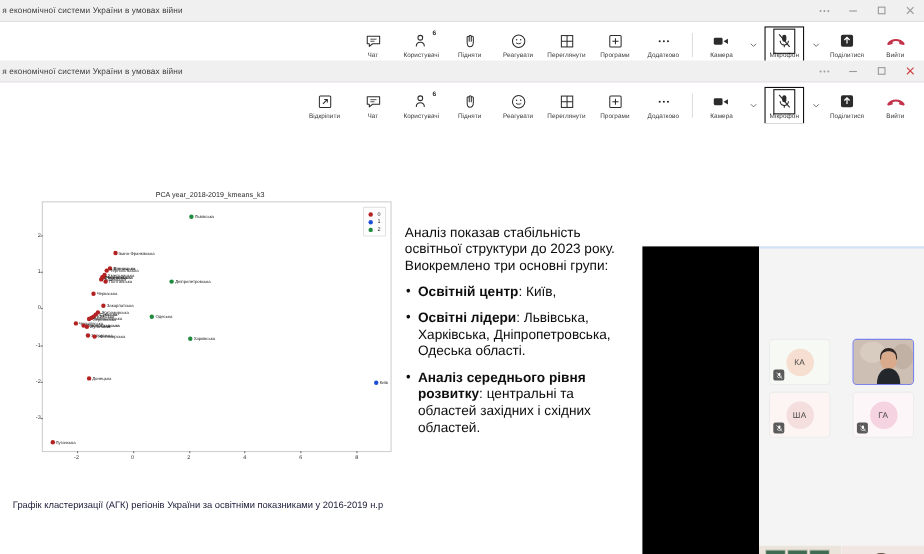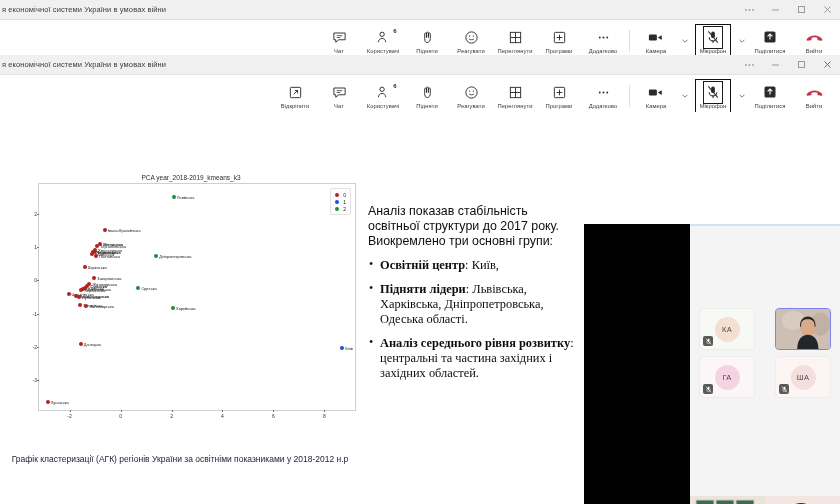--- a/index.html
+++ b/index.html
@@ -80,21 +80,21 @@
   .legend-dot { width: 4px; height: 4px; border-radius: 50%; }
   .legend-lbl { font-size: 5px; color: #222; }
   .chart-caption {
     position: absolute; left: 10px; top: 342px; width: 340px; text-align: center;
     font-size: 8.5px; color: #1b1b3a; line-height: 1.35;
   }
 
   
   .textpanel { position: absolute; left: 368px; top: 92px; width: 206px; color: #0d0d0d; }
   .tp-para { font-size: 12.4px; line-height: 1.2; margin-bottom: 9px; }
-  .tp-list { list-style: none; font-family: Liberation Serif, serif; }
+  .tp-list { list-style: none; }
   .tp-li { position: relative; padding-left: 12px; font-size: 12.4px; line-height: 1.22; margin-bottom: 9px; }
   .tp-li::before { content: "•"; position: absolute; left: 1px; top: -1px; font-size: 12px; }
   .tp-li b { font-weight: 700; }
 
   
   .blackbar { position: absolute; left: 584px; top: 112px; width: 106px; height: 392px; background: #000; }
   .rail { position: absolute; left: 690px; top: 112px; width: 150px; height: 392px; background: #f4f4f4; }
 
   .tiles { position: absolute; left: 0; top: 84px; width: 150px; }
   .tilerow { display: flex; gap: 20px; justify-content: center; margin-bottom: 6px; }
@@ -537,28 +537,28 @@
             <span class="ptlabel" style="left: 120.226px; top: 72.4529px;">Дніпропетровська</span>
             <span class="pt" style="left: 99.3871px; top: 104.359px; background: rgb(31, 139, 63);"></span>
             <span class="ptlabel" style="left: 102.387px; top: 104.359px;">Одеська</span>
             <span class="pt" style="left: 134.045px; top: 124.3px; background: rgb(31, 139, 63);"></span>
             <span class="ptlabel" style="left: 137.045px; top: 124.3px;">Харківська</span>
             <span class="pt" style="left: 303.258px; top: 163.518px; background: rgb(31, 79, 216);"></span>
             <span class="ptlabel" style="left: 306.258px; top: 163.518px;">Київ</span>
           </div>
       </div>
 
-      <div class="chart-caption">Графік кластеризації (АГК) регіонів України за освітніми показниками у 2018-2012 н.р</div>
+      <div class="chart-caption">Графік кластеризації (АГК) регіонів України за освітніми показниками у 2016-2019 н.р</div>
 
       <div class="textpanel">
-        <div class="tp-para">Аналіз показав стабільність освітньої структури до 2017 року. Виокремлено три основні групи:</div>
+        <div class="tp-para">Аналіз показав стабільність освітньої структури до 2023 року. Виокремлено три основні групи:</div>
         <ul class="tp-list" id="tp-list">
             <li class="tp-li"><b>Освітній центр</b><span>: Київ,</span></li>
-            <li class="tp-li"><b>Підняти лідери</b><span>: Львівська, Харківська, Дніпропетровська, Одеська області.</span></li>
-            <li class="tp-li"><b>Аналіз середнього рівня розвитку</b><span>: центральні та частина західних і західних областей.</span></li>
+            <li class="tp-li"><b>Освітні лідери</b><span>: Львівська, Харківська, Дніпропетровська, Одеська області.</span></li>
+            <li class="tp-li"><b>Аналіз середнього рівня розвитку</b><span>: центральні та областей західних і східних областей.</span></li>
           </ul>
       </div>
     </div>
 
     <div class="blackbar"></div>
 
     <div class="rail">
       <div class="topline"></div>
 
       <div class="tiles" id="tiles">
@@ -578,32 +578,32 @@
                 <rect width="56" height="42" fill="#cdbfb4"></rect>
                 <ellipse cx="18" cy="12" rx="12" ry="10" fill="#e0d4c8" opacity=".6"></ellipse>
                 <ellipse cx="46" cy="16" rx="10" ry="12" fill="#b8a89a" opacity=".6"></ellipse>
                 <ellipse cx="33" cy="20" rx="8" ry="9" fill="#d9ab8c"></ellipse>
                 <path d="M25 17c0-6 4-9 8-9s8 3 8 9c0 3-1 2-1 0 0-4-3-6-7-6s-7 2-7 6c0 2-1 3-1 0z" fill="#2e2420"></path>
                 <path d="M22 42c0-10 5-15 11-15s11 5 11 15z" fill="#23262b"></path>
               </svg>
             </div>
           </div>
           <div class="tilerow">
-            <div class="tile" style="background: rgb(253, 246, 248);">
-              <div class="avatar" style="background: rgb(246, 211, 224);">ГА</div>
+            <div class="tile" style="background: rgb(253, 244, 244);">
+              <div class="avatar" style="background: rgb(245, 222, 222);">ША</div>
               <span class="mic-mute">
                 <svg width="7" height="7" viewBox="0 0 10 10">
                   <rect x="3.6" y="1.2" width="2.8" height="4.6" rx="1.4" fill="#fff"></rect>
                   <path d="M2.2 5a2.8 2.8 0 0 0 5.6 0" fill="none" stroke="#fff" stroke-width=".8"></path>
                   <path d="M1.2 1 L8.8 9" stroke="#fff" stroke-width=".9"></path>
                 </svg>
               </span>
             </div>
-            <div class="tile" style="background: rgb(253, 244, 244);">
-              <div class="avatar" style="background: rgb(245, 222, 222);">ША</div>
+            <div class="tile" style="background: rgb(253, 246, 248);">
+              <div class="avatar" style="background: rgb(246, 211, 224);">ГА</div>
               <span class="mic-mute">
                 <svg width="7" height="7" viewBox="0 0 10 10">
                   <rect x="3.6" y="1.2" width="2.8" height="4.6" rx="1.4" fill="#fff"></rect>
                   <path d="M2.2 5a2.8 2.8 0 0 0 5.6 0" fill="none" stroke="#fff" stroke-width=".8"></path>
                   <path d="M1.2 1 L8.8 9" stroke="#fff" stroke-width=".9"></path>
                 </svg>
               </span>
             </div>
           </div>
         </div>

